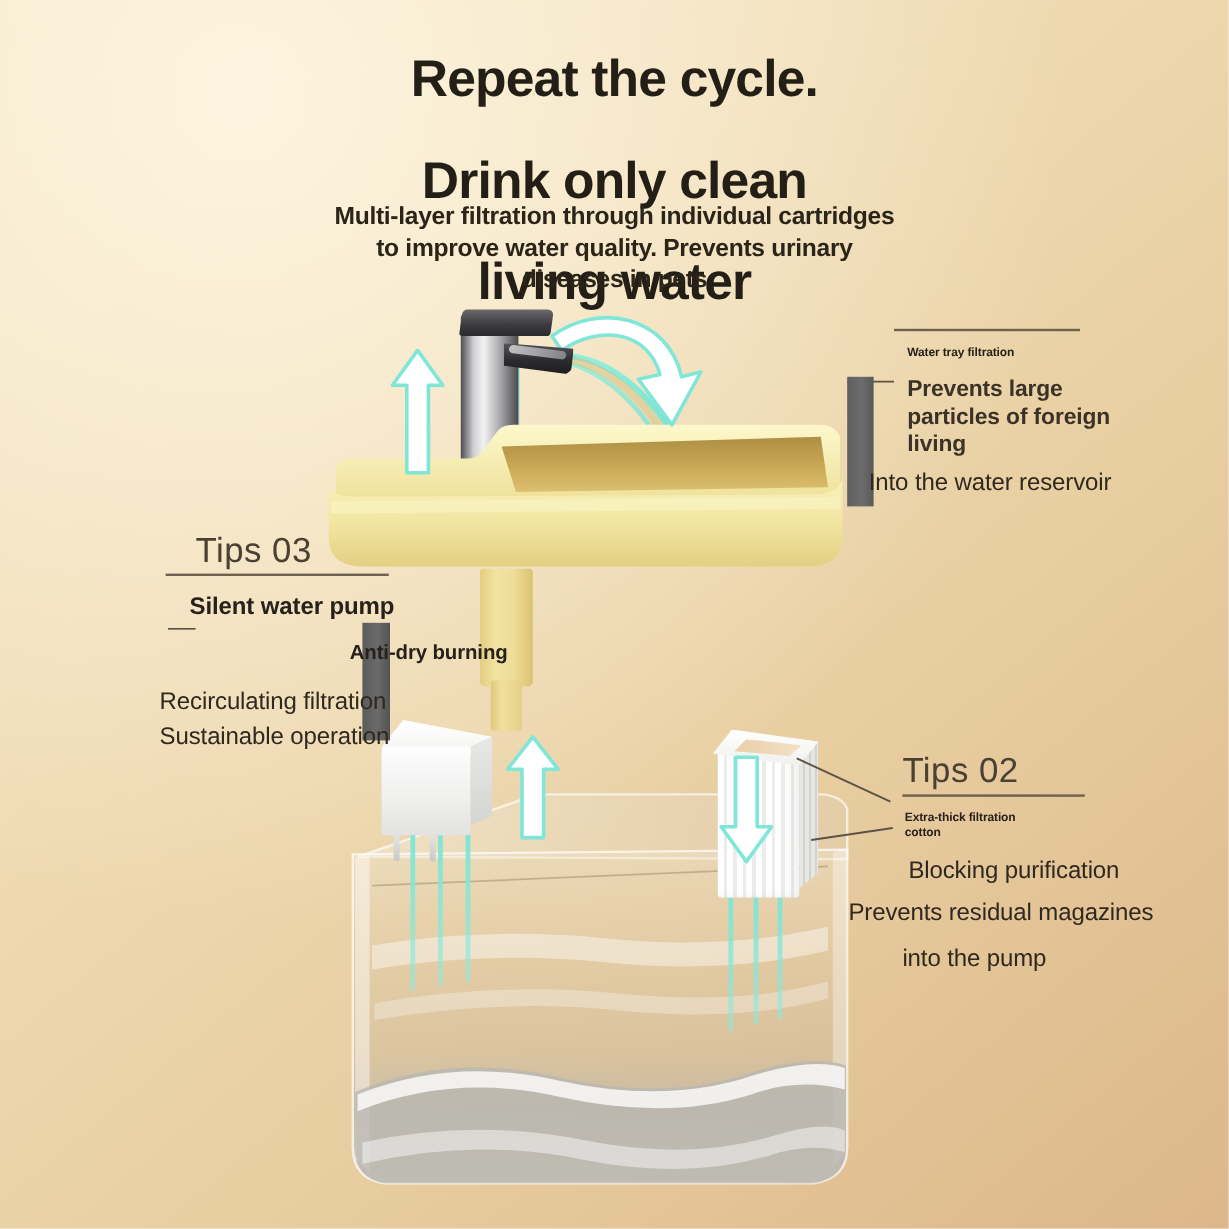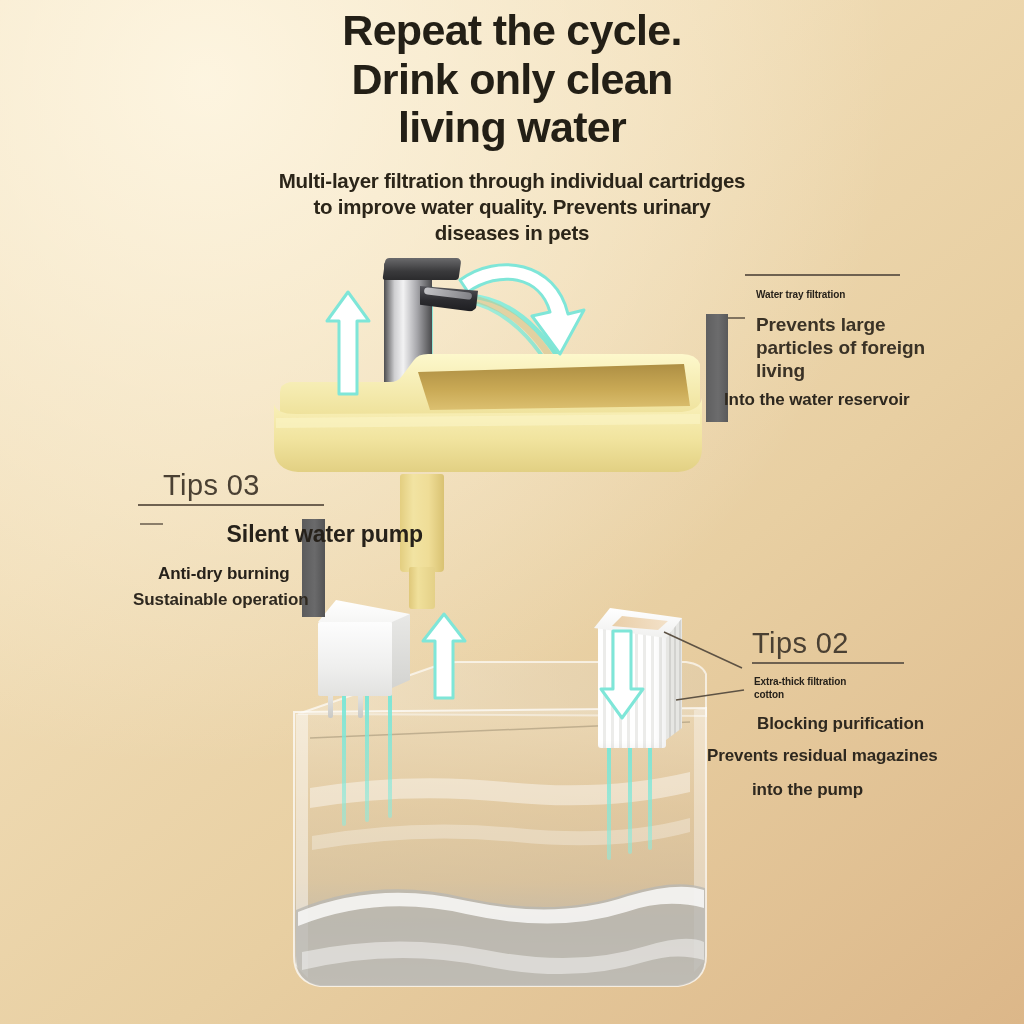--- a/index.html
+++ b/index.html
@@ -20,21 +20,21 @@
   
   .headline {
     position: absolute; left: 0; right: 0; top: 6px;
     text-align: center;
     color: #231f16;
     font-weight: 700;
     font-size: 43px;
     line-height: 1.13;
     letter-spacing: -0.7px;
   }
-  .headline .ln { display: block; }
+  .headline .ln { display: block; margin-top: 36px; }
   .subhead {
     position: absolute; left: 50%; transform: translateX(-50%);
     top: 168px;
     width: 470px;
     text-align: center;
     color: #2b2519;
     font-weight: 700;
     font-size: 20.5px;
     line-height: 1.28;
     letter-spacing: -0.25px;
@@ -55,43 +55,43 @@
   }
   .tip-bold {
     font-weight: 700; font-size: 10px; color: #26211a;
     line-height: 1.28; letter-spacing: -0.1px;
   }
   .tip-sub {
     font-weight: 700; font-size: 19px; color: #3a3226;
     line-height: 1.22; letter-spacing: -0.1px;
   }
   .tip-line-thin {
-    font-weight: 700; font-size: 17px; color: #2e281f;
+    font-weight: 400; font-size: 20px; color: #2e281f;
     line-height: 1.22; letter-spacing: -0.1px;
   }
 
   
   #tip01 { left: 745px; top: 270px; width: 275px; }
   #tip01 .tip-rule { width: 155px; }
   #tip01 .b1 { margin-top: 13px; margin-left: 11px; }
   #tip01 .b2 { margin-top: 11px; margin-left: 11px; }
   #tip01 .b3 { margin-top: 8px; margin-left: -21px; }
 
   
   #bar01 {
     position: absolute; left: 706px; top: 314px;
     width: 22px; height: 108px;
     background: linear-gradient(90deg,#5f5f60 0%, #6c6c6d 55%, #59595a 100%);
   }
 
   
-  #tip03 { left: 163px; top: 470px; width: 260px; }
+  #tip03 { left: 163px; top: 444px; width: 260px; }
   #tip03 .tip-rule { width: 186px; margin-left: -25px; }
   #tip03 .b1 { margin-top: 14px; margin-left: -5px; }
-  #tip03 .b2 { margin-top: 13px; margin-left: -5px; }
+  #tip03 .b2 { margin-top: 13px; margin-left: -5px; text-align: right; }
   #tip03 .s1 { margin-top: 18px; margin-left: -30px; }
   #tip03 .s2 { margin-top: 5px; margin-left: -30px; }
 
   #bar03 {
     position: absolute; left: 302px; top: 519px;
     width: 23px; height: 98px;
     background: linear-gradient(90deg,#5b5b5c 0%, #6a6a6b 55%, #535354 100%);
   }
 
   
@@ -419,18 +419,19 @@
       <div>cotton</div>
     </div>
     <div class="tip-line-thin s1">Blocking purification</div>
     <div class="tip-line-thin s2">Prevents residual magazines</div>
     <div class="tip-line-thin s3">into the pump</div>
   </div>
 
   <div class="tip" id="tip03">
     <div class="tip-head">Tips 03</div>
     <div class="tip-rule"></div>
-    <div class="tip-bold b1" style="font-size:23px;text-align:right;">Silent water pump</div>
+    <div class="tip-bold b1" style="font-size:20px;">Silent water pump</div>
     <div class="tip-bold b2" style="font-size:17px;">Anti-dry burning</div>
+    <div class="tip-line-thin s1">Recirculating filtration</div>
     <div class="tip-line-thin s2">Sustainable operation</div>
   </div>
 
 </div>
 
 </body></html>

